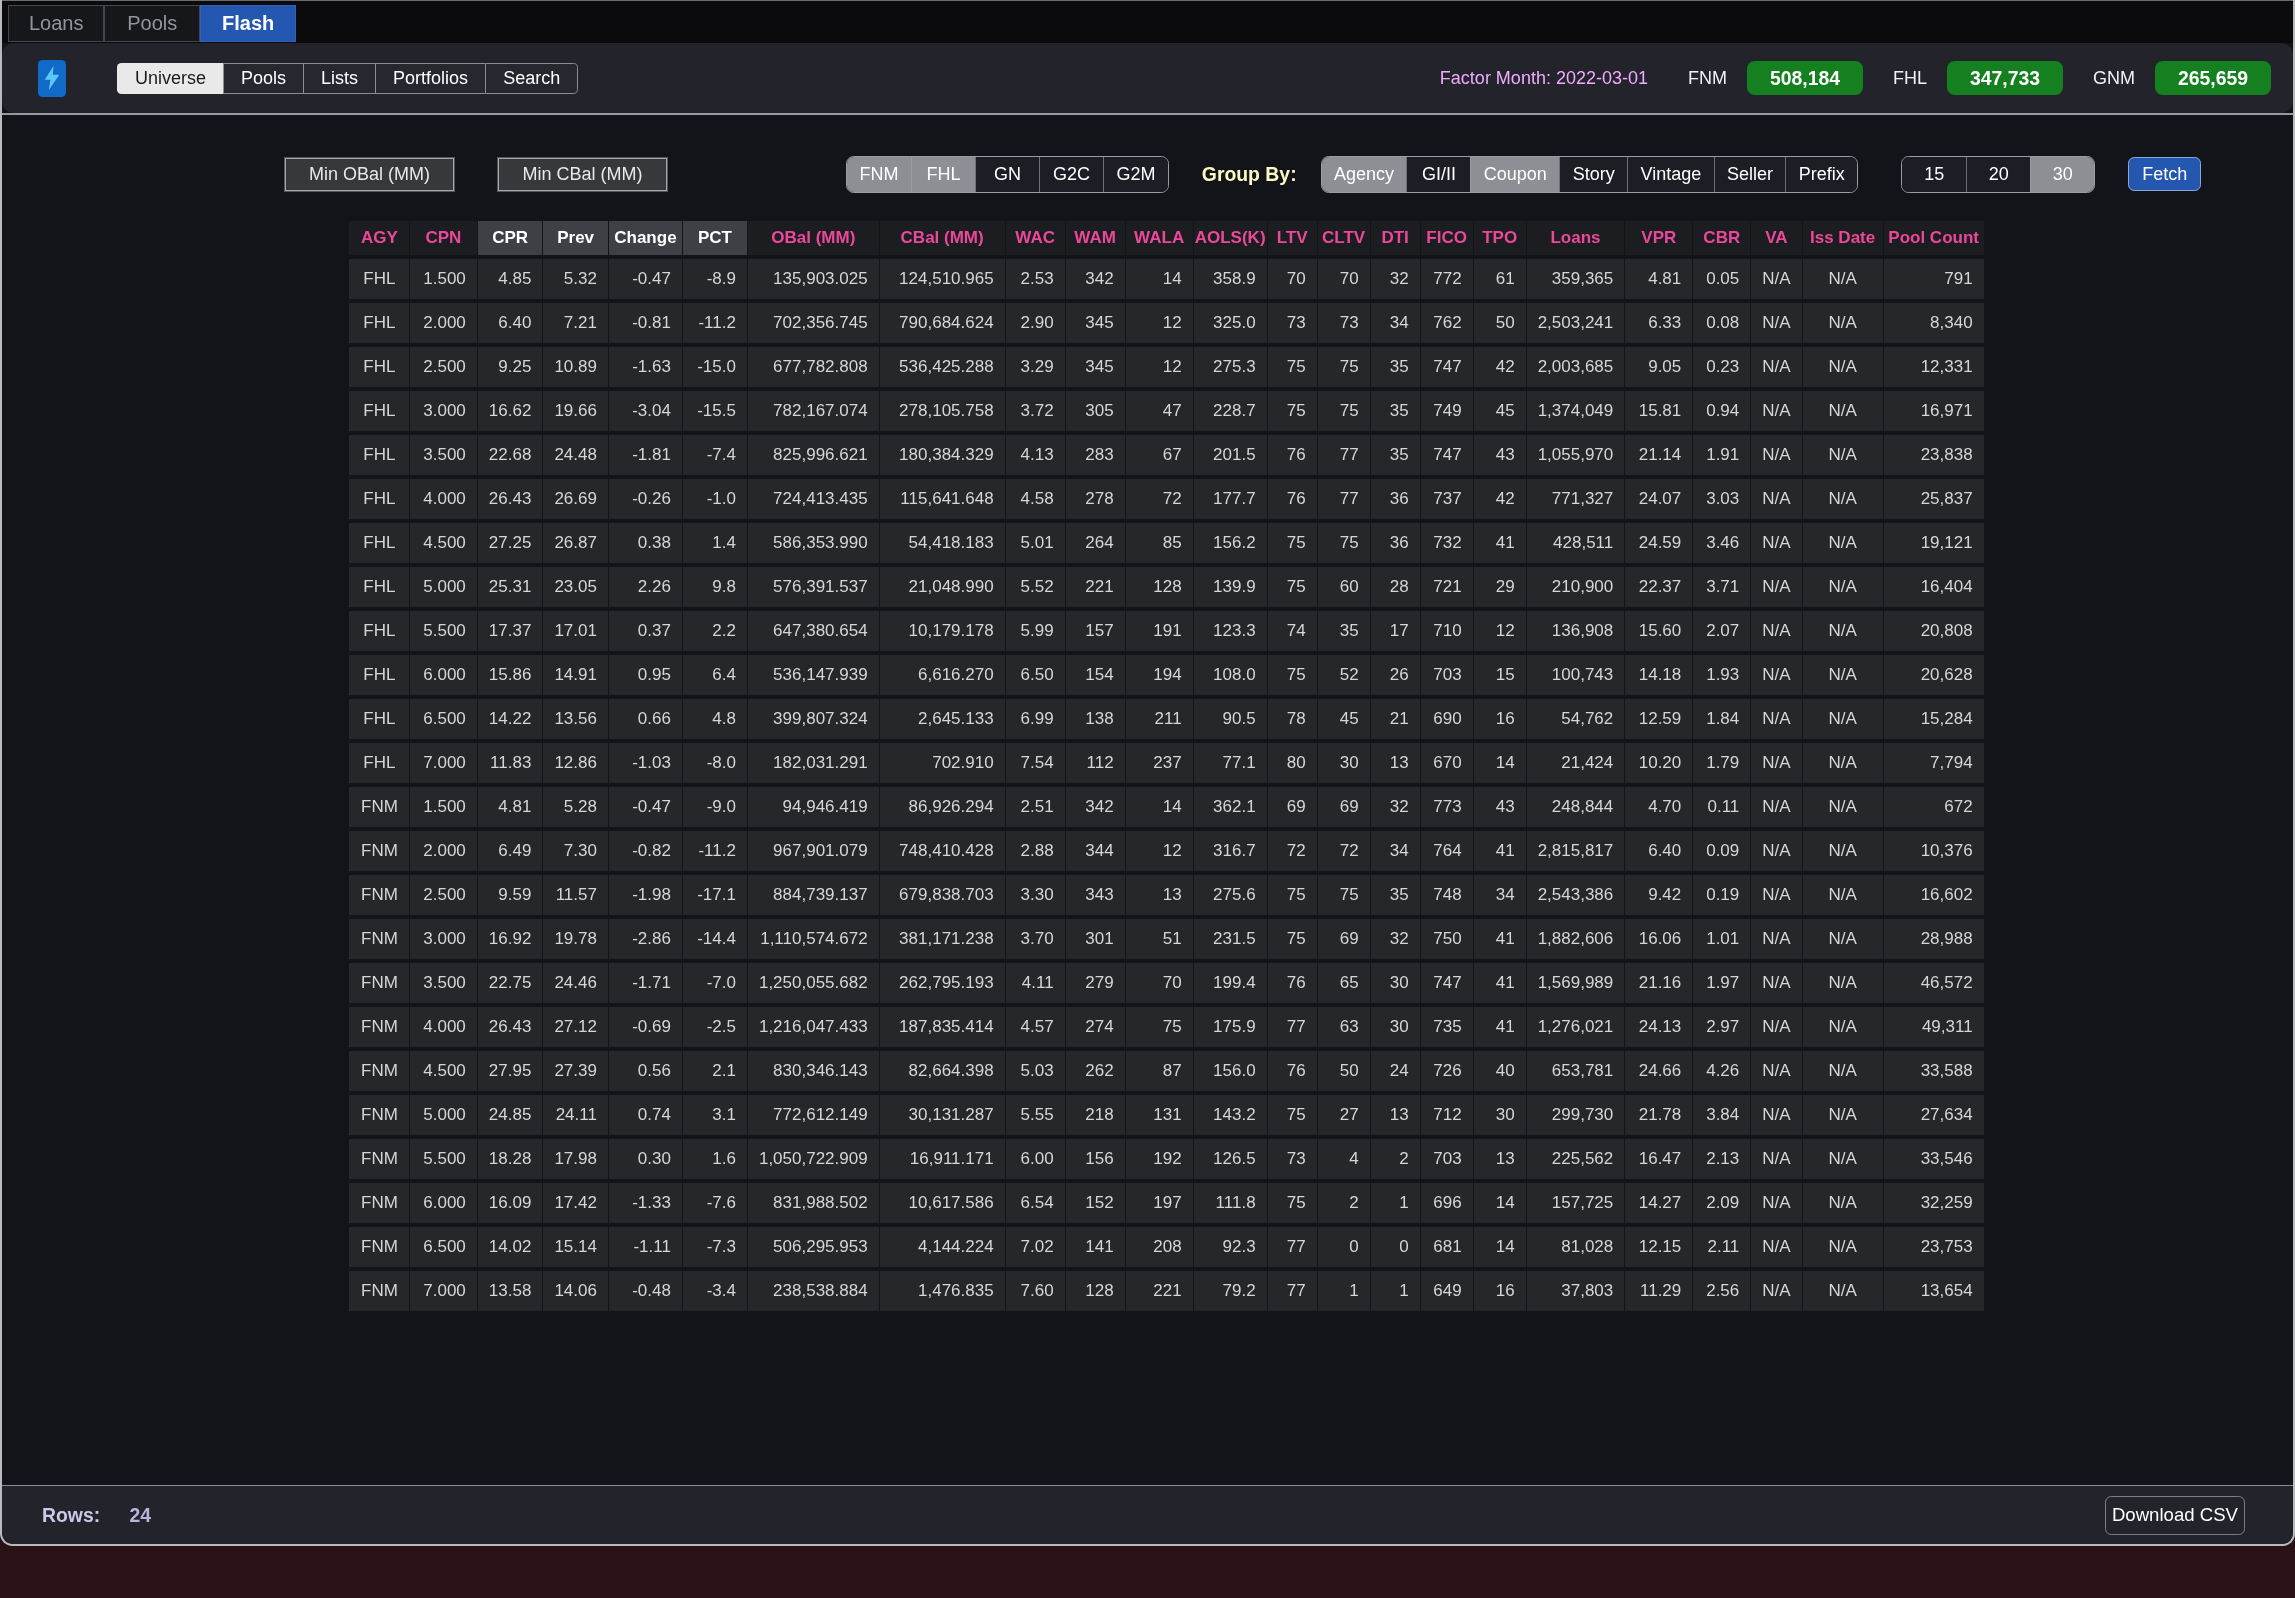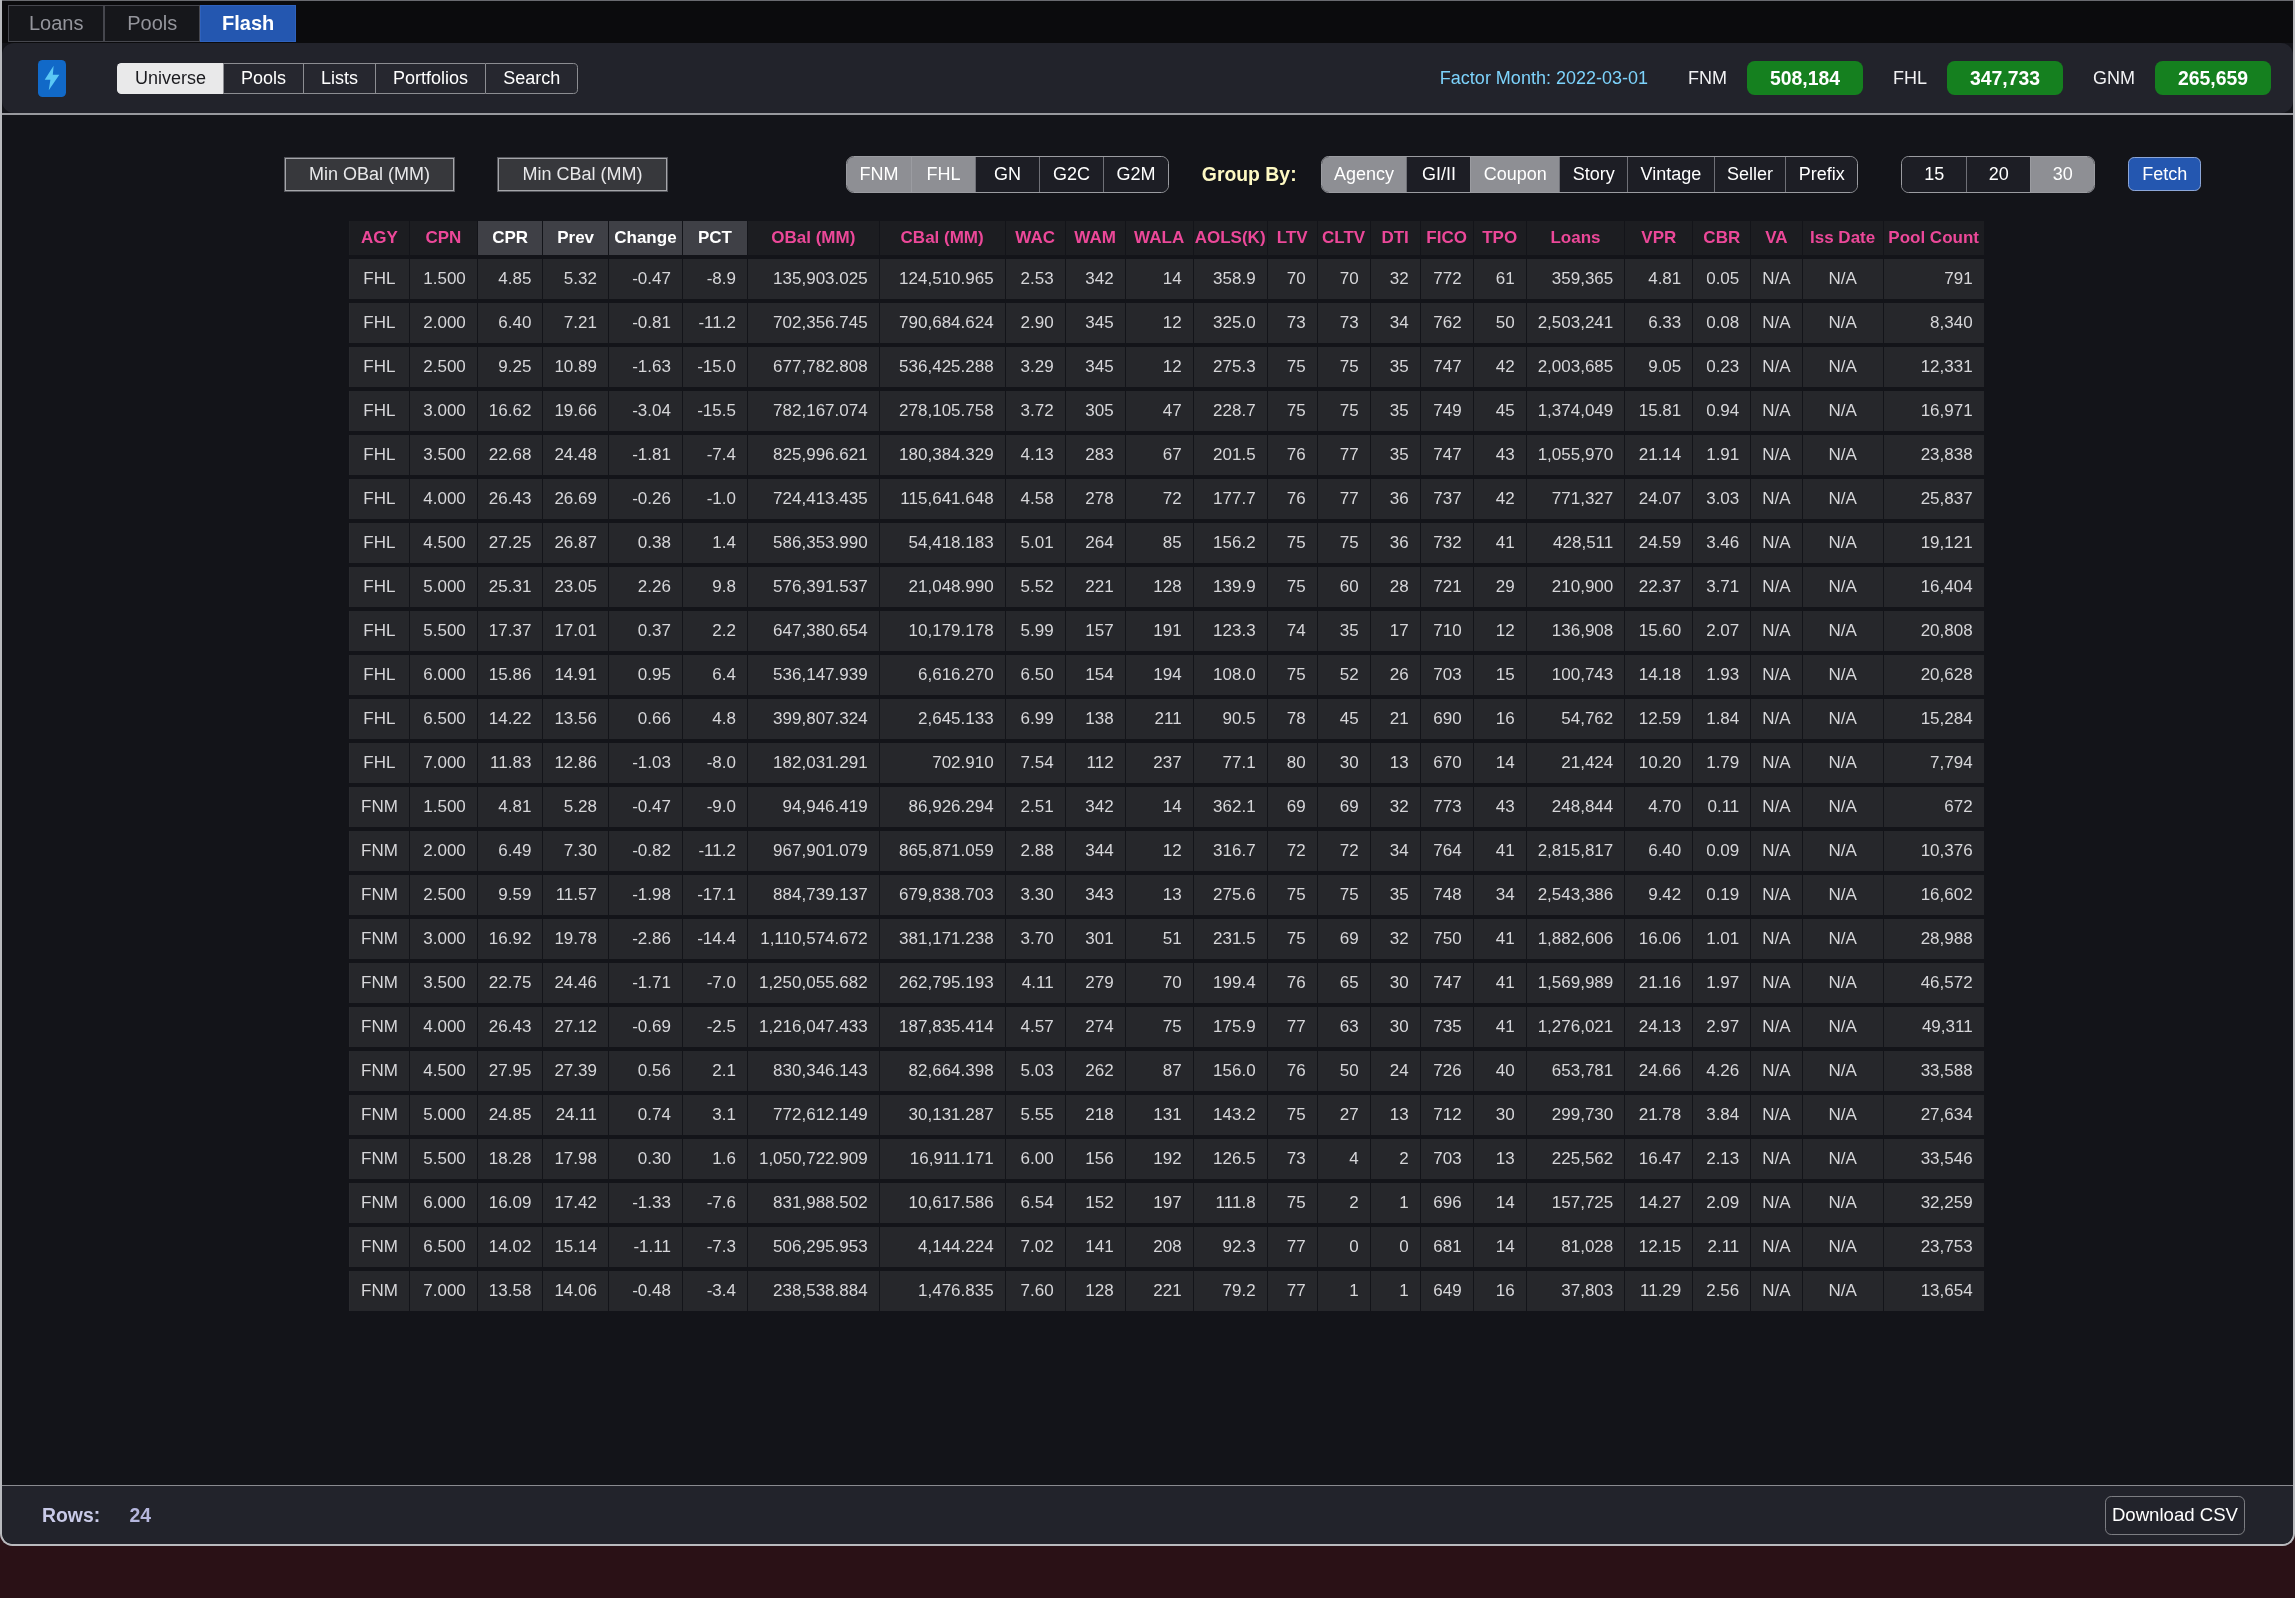--- a/index.html
+++ b/index.html
@@ -23,21 +23,21 @@
   .logo { width: 28px; height: 37px; margin-left: 36px; background: #1169c8; border-radius: 4.6px;
     display: flex; align-items: center; justify-content: center; }
   .logo svg { width: 20px; height: 26px; }
   .views { display: flex; margin-left: 51px; }
   .seg-btn { height: 31px; padding: 0 17px; display: flex; align-items: center; justify-content: center;
     background: #26272f; color: #ffffff; border: 0.8px solid #8c8d92; border-right-width: 0; font-size: 18px; cursor: pointer; }
   .seg-btn:last-child { border-right-width: 0.8px; border-radius: 0 4.6px 4.6px 0; }
   .seg-btn:first-child { border-radius: 4.6px 0 0 4.6px; }
   .seg-btn.active { background: #e9e9ea; color: #1b1b1f; border-color: #e9e9ea; }
   .toolbar-right { position: absolute; right: 22px; display: flex; align-items: center; }
-  .factor-month { color: #7dd3fc; font-size: 18px; margin-right: 40px; }
+  .factor-month { color: #f0abfc; font-size: 18px; margin-right: 40px; }
   .ctr-label { color: #f2f2f4; font-size: 18px; margin-right: 20px; }
   .badge { width: 116px; height: 34px; background: #15801f; border-radius: 7.7px; color: #ffffff;
     font-size: 19.4px; font-weight: 700; display: flex; align-items: center; justify-content: center; margin-right: 30px; }
   .toolbar-right .badge:last-child { margin-right: 0; }
 
   .sep { height: 1.5px; background: #98999e; flex: none; }
 
   
   .content { flex: 1; background: #131419; overflow: hidden; }
 
@@ -529,21 +529,21 @@
               <td class="al-r">672</td>
             </tr>
             <tr>
               <td class="al-c">FNM</td>
               <td class="al-r">2.000</td>
               <td class="al-r">6.49</td>
               <td class="al-r">7.30</td>
               <td class="al-r">-0.82</td>
               <td class="al-r">-11.2</td>
               <td class="al-r">967,901.079</td>
-              <td class="al-r">865,871.059</td>
+              <td class="al-r">748,410.428</td>
               <td class="al-r">2.88</td>
               <td class="al-r">344</td>
               <td class="al-r">12</td>
               <td class="al-r">316.7</td>
               <td class="al-r">72</td>
               <td class="al-r">72</td>
               <td class="al-r">34</td>
               <td class="al-r">764</td>
               <td class="al-r">41</td>
               <td class="al-r">2,815,817</td>

